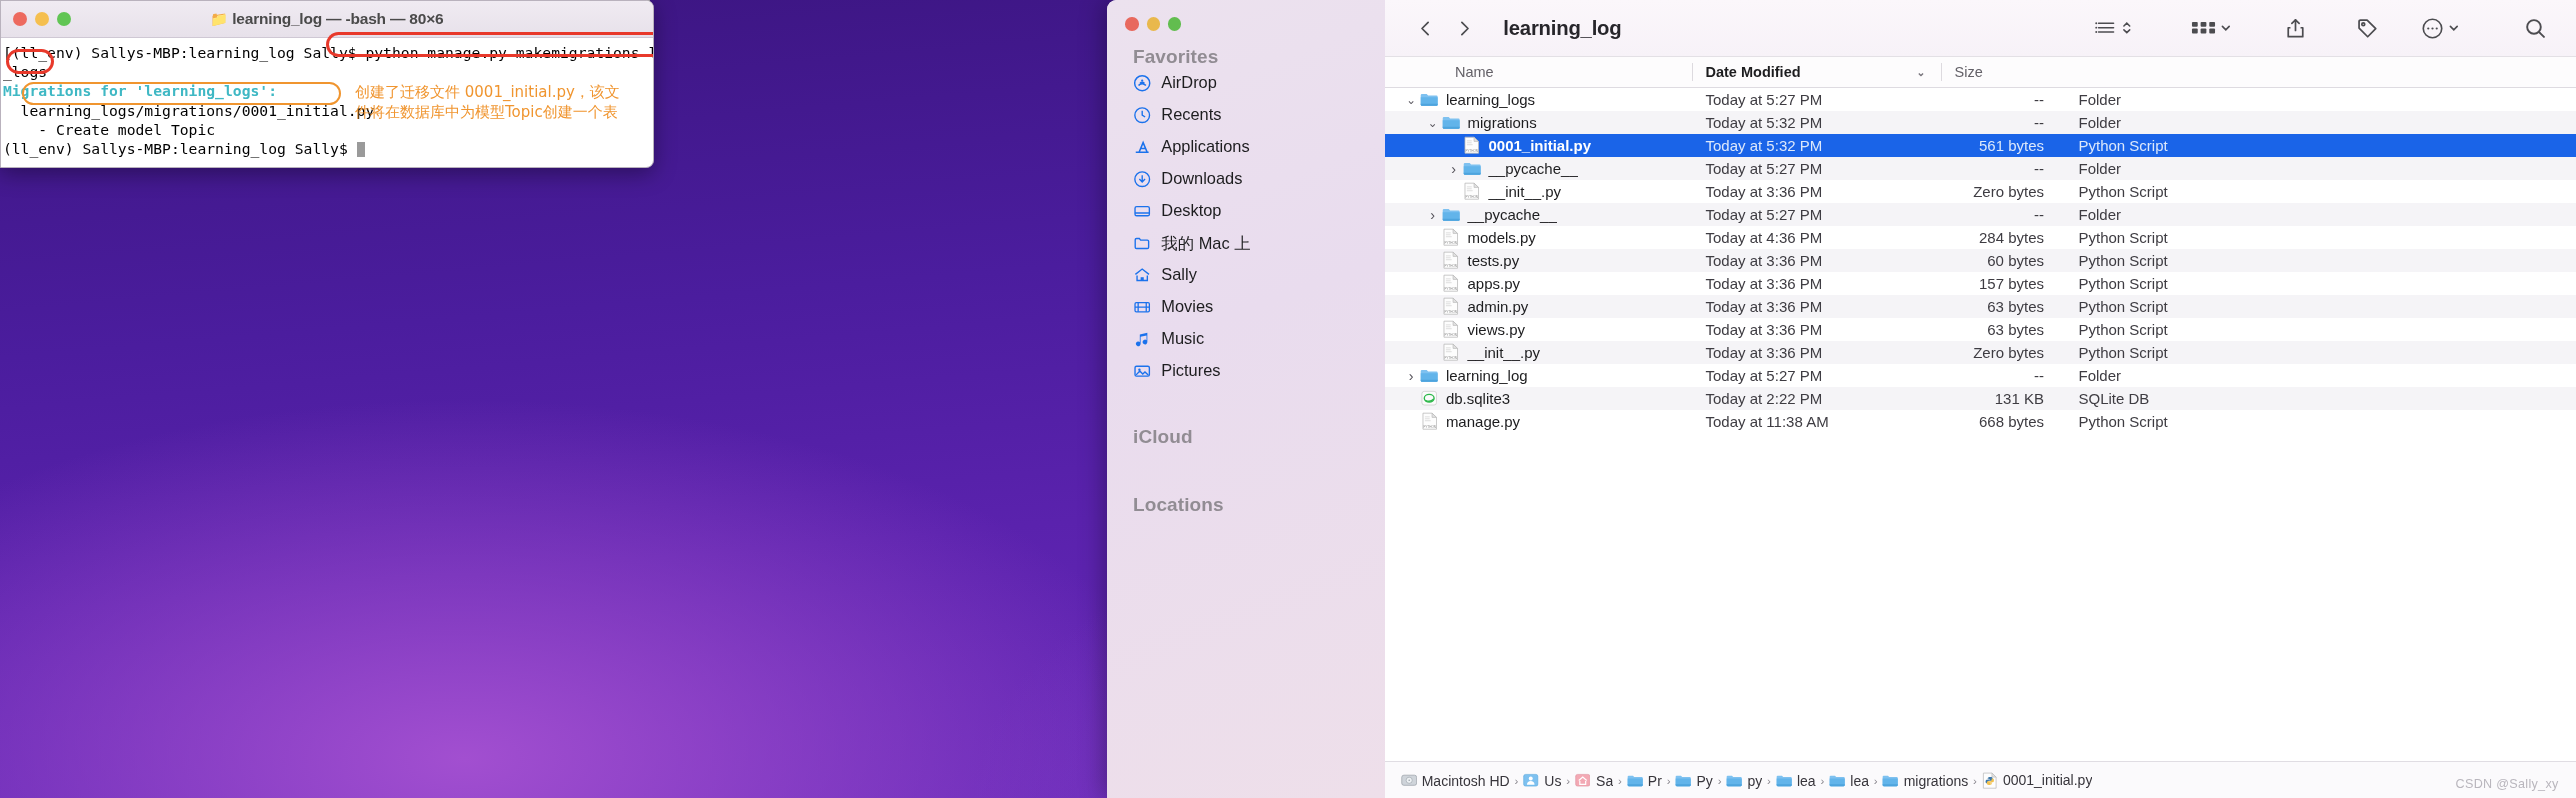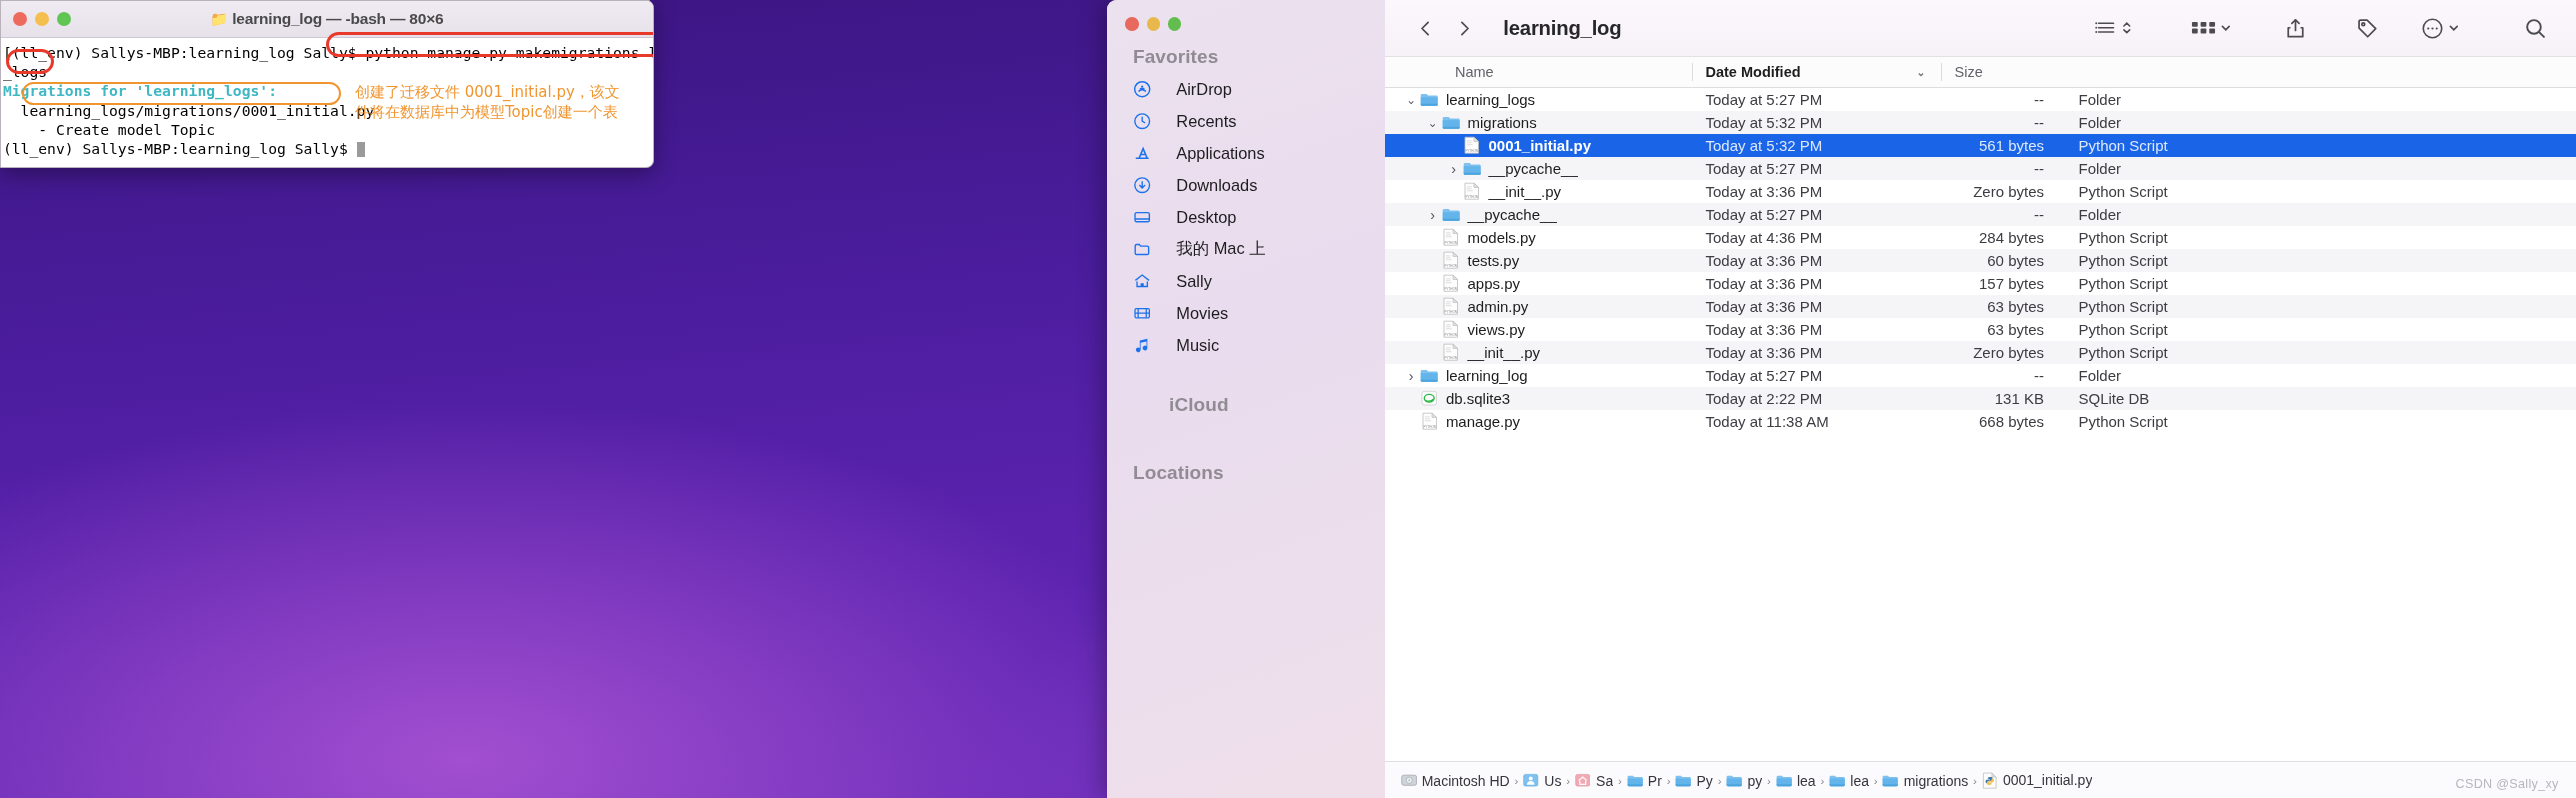--- a/index.html
+++ b/index.html
@@ -94,21 +94,21 @@
   .fd-traffic { display: flex; gap: 7.7px; padding: 17.4px 0 0 18.4px; }
   .fd-tl { width: 13.5px; height: 13.5px; border-radius: 50%; }
   .fd-tl.r { background: #e8695e; }
   .fd-tl.y { background: #e9b84c; }
   .fd-tl.g { background: #62bd4f; }
   .sb-section {
     font-size: 19px; font-weight: bold; color: #918c93;
     padding: 15.5px 0 4.8px 26px; letter-spacing: 0.1px;
   }
   .sb-item {
-    display: flex; align-items: center; gap: 24px;
+    display: flex; gap: 9px;
     height: 32px; padding-left: 26px;
     font-size: 16.4px; color: #1d1d1f;
   }
   .sb-item .sb-icon {
     width: 19.3px; height: 19.3px; flex: 0 0 19.3px;
     display: flex; align-items: center; justify-content: center;
     color: #1b72ec;
   }
   .sb-item .sb-icon svg { display: block; }
 
@@ -324,22 +324,32 @@
 
     <div class="sb-item">
       <span class="sb-icon">
         <svg width="18.4" height="18.4" viewBox="0 0 20 20" fill="#1b72ec" stroke="none">
           <path d="M15.6 3.1L7.4 5v8.1a2.6 2.6 0 10 .9 1.95V7.4l6.4-1.5v5.2a2.6 2.6 0 10.9 1.95z"></path>
         </svg>
       </span>
       <span>Music</span>
     </div>
 
-
-    <div class="sb-section" style="padding-top:33px;margin-left:36px;">iCloud</div>
+    <div class="sb-item">
+      <span class="sb-icon">
+        <svg width="18.4" height="18.4" viewBox="0 0 20 20" fill="none" stroke="#1b72ec" stroke-width="1.5">
+          <rect x="2.2" y="4.6" width="15.6" height="10.8" rx="1.6"></rect>
+          <circle cx="7" cy="8.4" r="1.3" fill="#1b72ec" stroke="none"></circle>
+          <path d="M3.4 14l4-4.2 3.2 3.2 2.4-2.2 3.6 3.4" fill="none"></path>
+        </svg>
+      </span>
+      <span>Pictures</span>
+    </div>
+
+    <div class="sb-section" style="padding-top:33px;">iCloud</div>
     <div class="sb-section" style="padding-top:41px;">Locations</div>
   </div>
 
   <div id="main">
 
     <div class="fd-toolbar">
       <div class="tb-btn">
         <svg width="21" height="21" viewBox="0 0 24 24" fill="none" stroke="#4c4c50" stroke-width="2" stroke-linecap="round" stroke-linejoin="round">
             <path d="M15 5l-7 7 7 7"></path>
           </svg>

